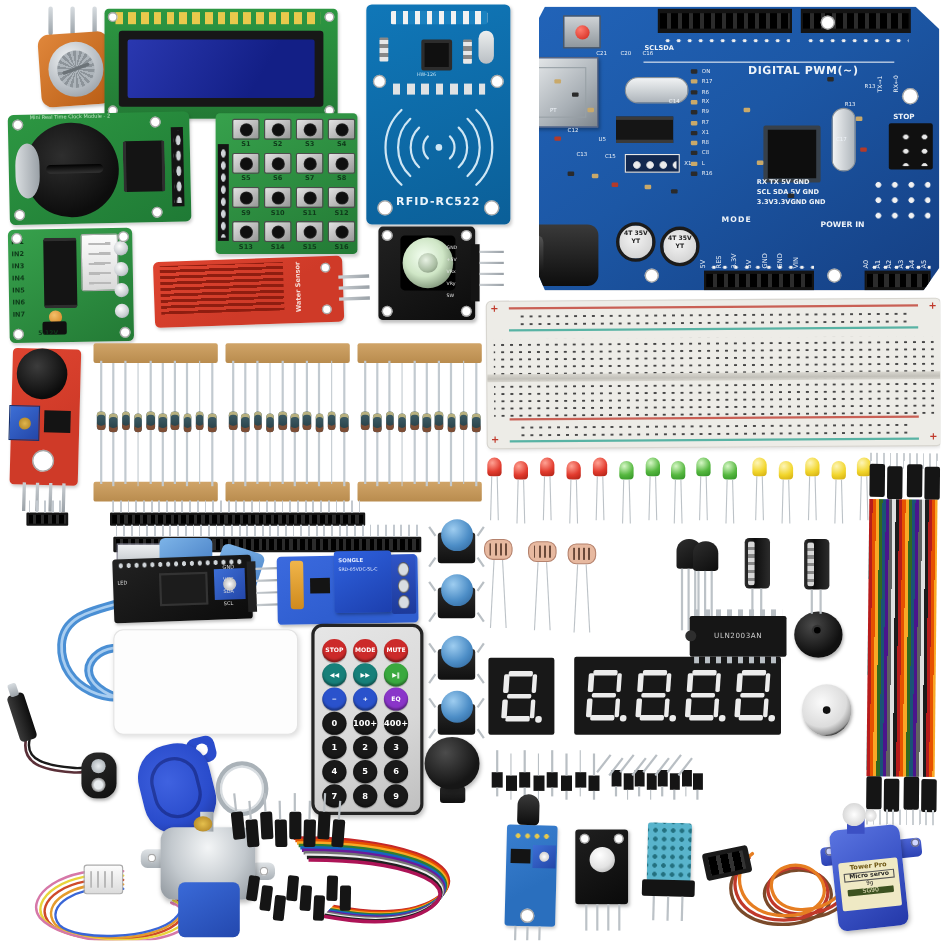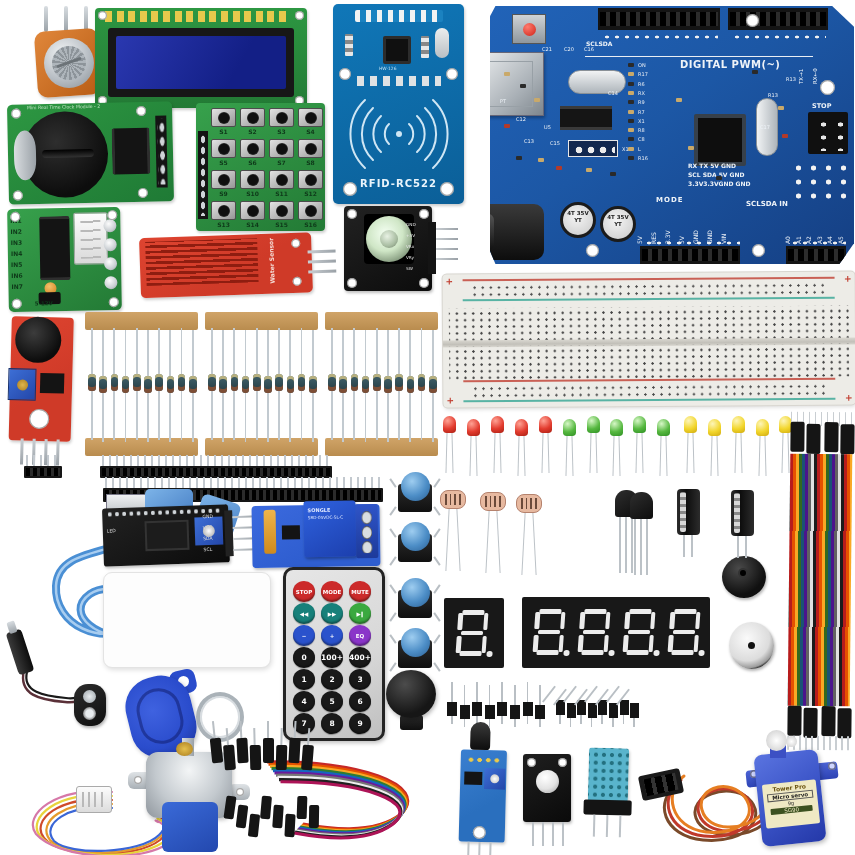--- a/index.html
+++ b/index.html
@@ -408,21 +408,21 @@
     <div class="stext" style="left:322px;top:96px;font-size:6.5px;font-weight:bold">STOP</div>
     <div class="icsp"></div>
     <div class="stext" style="left:278px;top:86px;font-size:5px">R13</div>
     <div id="ard-serial" style="left:198px;top:156px;width:100px;height:30px">
         <div class="stext" style="left: 0px; top: 0px; font-size: 6px; font-weight: bold;">RX  TX  5V GND</div>
         <div class="stext" style="left: 0px; top: 9px; font-size: 6px; font-weight: bold;">SCL SDA 5V GND</div>
         <div class="stext" style="left: 0px; top: 18px; font-size: 6px; font-weight: bold;">3.3V3.3VGND GND</div>
       </div>
     <div class="sgrid"></div>
     <div class="stext" style="left:166px;top:190px;font-size:7px;font-weight:bold;letter-spacing:1px">MODE</div>
-    <div class="stext" style="left:256px;top:194px;font-size:7px;font-weight:bold">SCLSDA IN</div>
+    <div class="stext" style="left:256px;top:194px;font-size:7px;font-weight:bold">POWER IN</div>
     <div class="cap" style="left:70px;top:196px"><span id="cap1txt" style="position:static">4T 35V YT</span></div>
     <div class="cap" style="left:110px;top:200px"><span id="cap2txt" style="position:static">4T 35V YT</span></div>
     <div id="ard-ppins" style="left:146px;top:204px;width:110px;height:36px">
         <div class="stext vtext" style="left: 0px; top: 34px; font-size: 6px;">5V</div>
         <div class="stext vtext" style="left: 14px; top: 34px; font-size: 6px;">RES</div>
         <div class="stext vtext" style="left: 28px; top: 34px; font-size: 6px;">3.3V</div>
         <div class="stext vtext" style="left: 42px; top: 34px; font-size: 6px;">5V</div>
         <div class="stext vtext" style="left: 56px; top: 34px; font-size: 6px;">GND</div>
         <div class="stext vtext" style="left: 70px; top: 34px; font-size: 6px;">GND</div>
         <div class="stext vtext" style="left: 84px; top: 34px; font-size: 6px;">VIN</div>
@@ -984,20 +984,25 @@
     <div class="lead" style="left:6px"></div>
       <div class="lead" style="left:14px"></div>
   </div>
   <div class="ecap" style="left:731px;top:490px;width:23px;height:70px">
     <div class="bodyy"></div>
       <div class="stripe"></div>
     <div class="lead" style="left:6px"></div>
       <div class="lead" style="left:14px"></div>
   </div>
 
+  <div class="dipic">
+    <div class="fringe" style="top:-6px"></div>
+    <div class="fringe" style="bottom:-6px"></div>
+    <div class="txt">ULN2003AN</div>
+  </div>
 
   <div id="hdr-straight" style="left:447px;top:680px;width:104px;height:52px">
       <div class="hp" style="left: 0px; top: 22px;"></div>
       <div class="hp" style="left: 12.6px; top: 25px;"></div>
       <div class="hp" style="left: 25.2px; top: 22px;"></div>
       <div class="hp" style="left: 37.8px; top: 25px;"></div>
       <div class="hp" style="left: 50.4px; top: 22px;"></div>
       <div class="hp" style="left: 63px; top: 25px;"></div>
       <div class="hp" style="left: 75.6px; top: 22px;"></div>
       <div class="hp" style="left: 88.2px; top: 25px;"></div>

